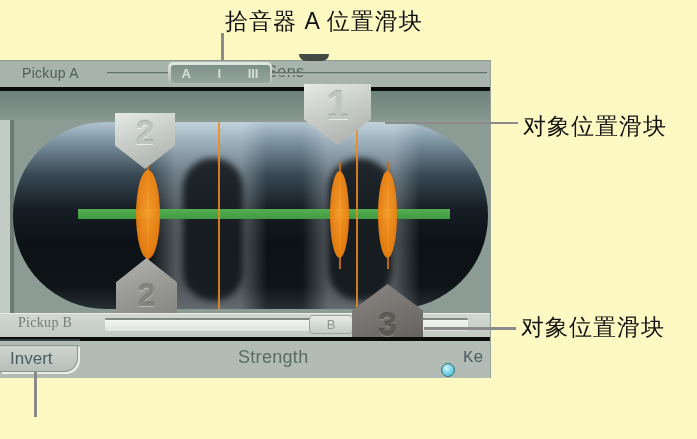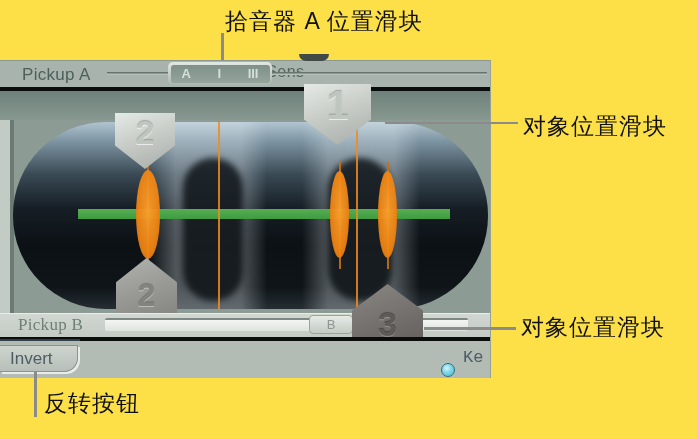--- a/index.html
+++ b/index.html
@@ -1,19 +1,19 @@
 <!DOCTYPE html>
 <html><head>
 <meta charset="utf-8">
 <style>
   * { box-sizing: border-box; margin: 0; padding: 0; }
   html,body { width: 697px; height: 439px; background: #ffffff; overflow: hidden;
               font-family: "Liberation Sans", sans-serif; }
   .abs { position: absolute; }
-  #stage { position: relative; width: 697px; height: 439px; background:#fde047; }
+  #stage { position: relative; width: 697px; height: 439px; background:#fef9c3; }
 
   
   .callout-text { font-size: 23px; color: #111; letter-spacing: 1px; white-space: nowrap; }
   .callout-line { background: #8b8b8b; }
 
   
   #panel { left:0; top:60px; width:491px; height:318px; overflow:hidden;
            border-right:1px solid #96a19a; }
   .brushed { background-image:
       repeating-linear-gradient(180deg, rgba(255,255,255,.20) 0 1px, rgba(255,255,255,0) 1px 2px, rgba(0,0,0,.06) 2px 3px); }
@@ -23,21 +23,21 @@
   .pickupA-row { left:0; top:31px; width:491px; height:29px;
                  background:linear-gradient(180deg,#6e817b,#86988f); }
   .display-area { left:0; top:60px; width:491px; height:193px; background:#8c9b94; }
   .left-strip  { left:0; top:0; width:10px; height:193px; background:#c3cbc5; }
   .left-seam   { left:10px; top:0; width:4px; height:193px; background:#6b7b74; }
 
   .velosens { left:233px; top:3px; font-size:16px; color:rgba(64,82,76,.8); letter-spacing:.5px; }
   .knob-arc { left:299px; top:54px; width:30px; height:7px; background:#424a46;
               border-radius:0 0 10px 10px; }
 
-  .rowlabel { font-size:17px; letter-spacing:.3px; }
+  .rowlabel { font-size:14px; letter-spacing:.3px; }
   .pickupA-label { left:22px; top:5px; color:#4d605a; }
   .grooveA { left:107px; top:12px; width:380px; height:3px;
              background:linear-gradient(180deg,#51615b,#c9d3cd); }
 
   .handleA { left:168px; top:2px; width:104px; height:23px; border-radius:5px;
              background:linear-gradient(180deg,#e3e8e2,#a9b6ae);
              padding:2.5px; }
   .handleA-inner { width:100%; height:100%; border-radius:3px;
              background:linear-gradient(180deg,#7e908a,#95a59d);
              display:flex; align-items:center; justify-content:space-between;
@@ -187,29 +187,29 @@
       <span class="num">3</span>
     </div>
 
     <div class="abs black-line black-line2"></div>
     <div class="abs navy-bar"></div>
 
     <div class="abs strength-row brushed">
       <div class="abs invert-btn">
         <span>Invert</span>
       </div>
+      <div class="abs strength-label">Strength</div>
       <div class="abs key-dot"></div>
       <div class="abs key-label">Ke</div>
     </div>
   </div>
 
   <div class="abs knob-arc"></div>
 
   <div class="abs callout-line" style="left:385px; top:121.5px; width:133px; height:2.5px;"></div>
   <div class="abs callout-text" style="left:523px; top:111px;">对象位置滑块</div>
 
   <div class="abs callout-line" style="left:424px; top:327px; width:92px; height:2.5px;"></div>
   <div class="abs callout-text" style="left:521px; top:312px;">对象位置滑块</div>
 
   <div class="abs callout-line" style="left:34px; top:372px; width:2.5px; height:45px;"></div>
-  <div class="abs callout-text" style="left:44px; top:388px;">反转按钮</div>
 
 </div>
 
 </body></html>

